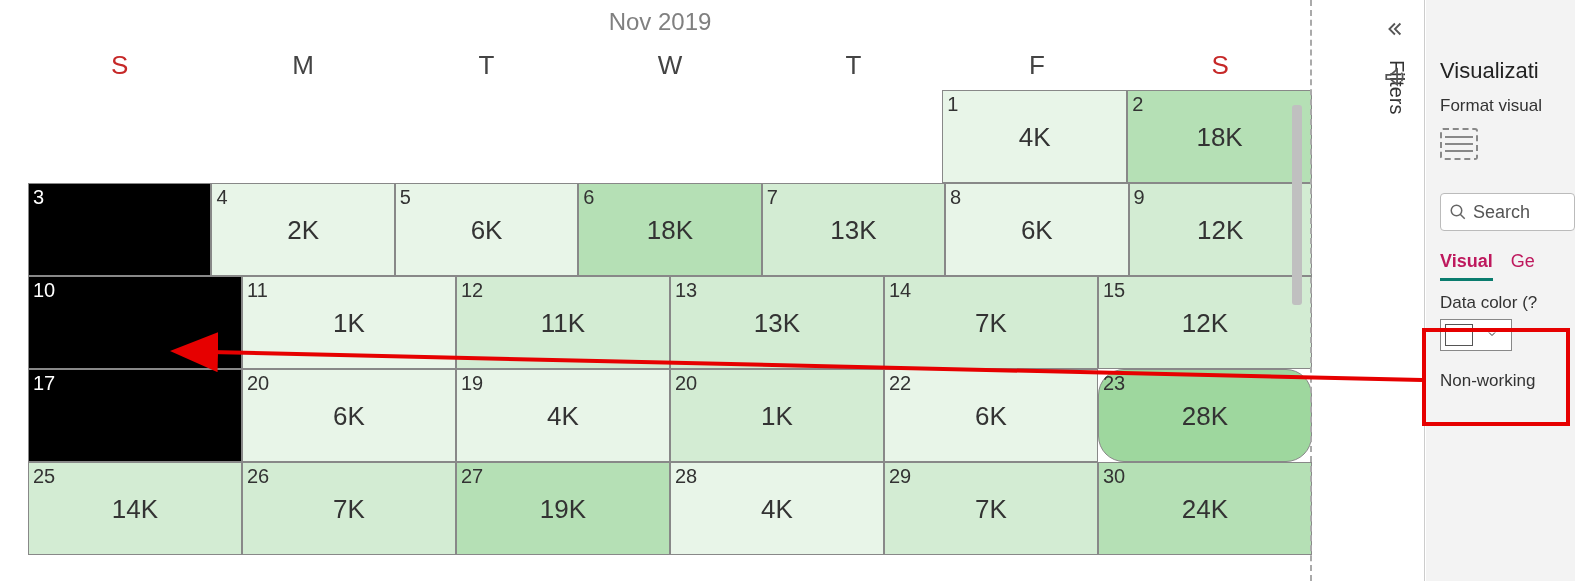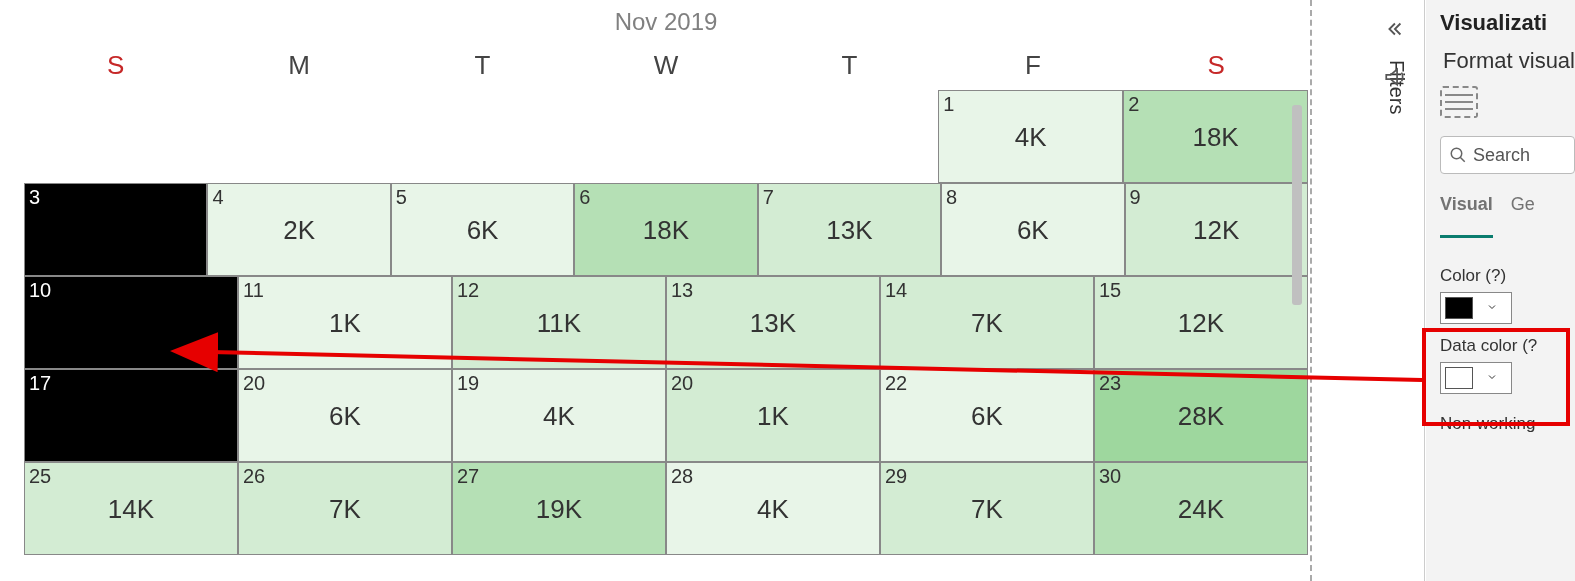--- a/index.html
+++ b/index.html
@@ -6,24 +6,25 @@
     body {
       font-family: "Segoe UI", Arial, sans-serif;
       background: #fff;
       width: 1575px;
       height: 581px;
       overflow: hidden;
       position: relative;
     }
     .main-area {
       position: absolute;
-      left: 16px;
+      left: 0;
       top: 0;
       width: 1300px;
       height: 508px;
+      padding-left: 20px;
     }
     .month-title {
       text-align: center;
       color: #808080;
       font-size: 24px;
       padding: 8px 0 4px 0;
     }
     .calendar {
       width: 1284px;
       margin-left: 8px;
@@ -65,21 +66,21 @@
       top: 50%;
       left: 50%;
       transform: translate(-50%, -50%);
       font-size: 26px;
       color: #333;
     }
     
     .shade1 { background: #e8f5e8; }
     .shade2 { background: #d3ecd3; }
     .shade3 { background: #b5e0b5; }
-    .shade4 { background: #9ed79e; }
+    .shade4 { background: #9ed79e; border-radius: 26px; }
 
     .vertical-divider {
       position: absolute;
       left: 1310px;
       top: 0;
       width: 0;
       height: 581px;
       border-left: 2px dashed #aaa;
     }
     .scrollbar-track {
@@ -132,65 +133,65 @@
       left: 1426px;
       top: 0;
       width: 149px;
       height: 581px;
       background: #f3f3f3;
       padding: 10px 0 0 14px;
       overflow: hidden;
     }
     .viz-title {
       font-size: 22px;
-      font-weight: 700;
+      font-weight: 400;
       color: #222;
+      margin-top: 48px;
     }
     .viz-sub {
-      font-size: 22px;
+      font-size: 17px;
       color: #333;
       margin-top: 12px;
-      text-align: right;
     }
     .viz-icon-row {
       margin-top: 12px;
       display: flex;
       gap: 14px;
     }
     .viz-icon-box {
       width: 38px;
       height: 32px;
       border: 2px dashed #888;
       border-radius: 3px;
       display: flex;
       flex-direction: column;
       justify-content: space-around;
       padding: 3px;
     }
     .viz-icon-box .ln { height: 2px; background: #888; }
     .search-row {
-      margin-top: 18px;
+      margin-top: 33px;
       border: 1px solid #bbb;
       border-radius: 4px;
       background: #fff;
       height: 38px;
       display: flex;
       align-items: center;
       padding: 8px 8px;
       gap: 6px;
     }
     .search-row svg { flex-shrink: 0; }
     .search-row span { font-size: 18px; color: #555; }
     .viz-tabs {
       margin-top: 20px;
       display: flex;
       gap: 18px;
       font-size: 18px;
     }
-    .viz-tab { color: #737373; padding-bottom: 20px; }
+    .viz-tab { color: #be185d; padding-bottom: 6px; }
     .viz-tab.active { border-bottom: 3px solid #0a7c6e; font-weight: 600; }
 
     .color-group {
       margin-top: 28px;
       position: relative;
     }
     .group-label {
       font-size: 17px;
       color: #333;
       margin-bottom: 6px;
@@ -400,31 +401,20 @@
         <circle cx="10" cy="10" r="7" stroke="#666" stroke-width="2" fill="none"></circle>
         <line x1="15" y1="15" x2="21" y2="21" stroke="#666" stroke-width="2"></line>
       </svg>
     <span>Search</span>
   </div>
   <div class="viz-tabs">
     <div class="viz-tab active">Visual</div>
     <div class="viz-tab">Ge</div>
   </div>
 
-  <div class="color-group">
-    <div class="group-label">Color (?)</div>
-    <div class="color-picker">
-      <div class="color-swatch" id="color-swatch" style="background: rgb(0, 0, 0);"></div>
-      <div class="color-chevron">
-        <svg width="12" height="12" viewBox="0 0 24 24">
-            <path d="M6 9l6 6 6-6" stroke="#333" stroke-width="2" fill="none"></path>
-          </svg>
-      </div>
-    </div>
-  </div>
 
   <div class="color-group" style="margin-top:12px;">
     <div class="group-label">Data color (?</div>
     <div class="color-picker">
       <div class="color-swatch" id="data-color-swatch" style="background: rgb(255, 255, 255);"></div>
       <div class="color-chevron">
         <svg width="12" height="12" viewBox="0 0 24 24">
             <path d="M6 9l6 6 6-6" stroke="#333" stroke-width="2" fill="none"></path>
           </svg>
       </div>

